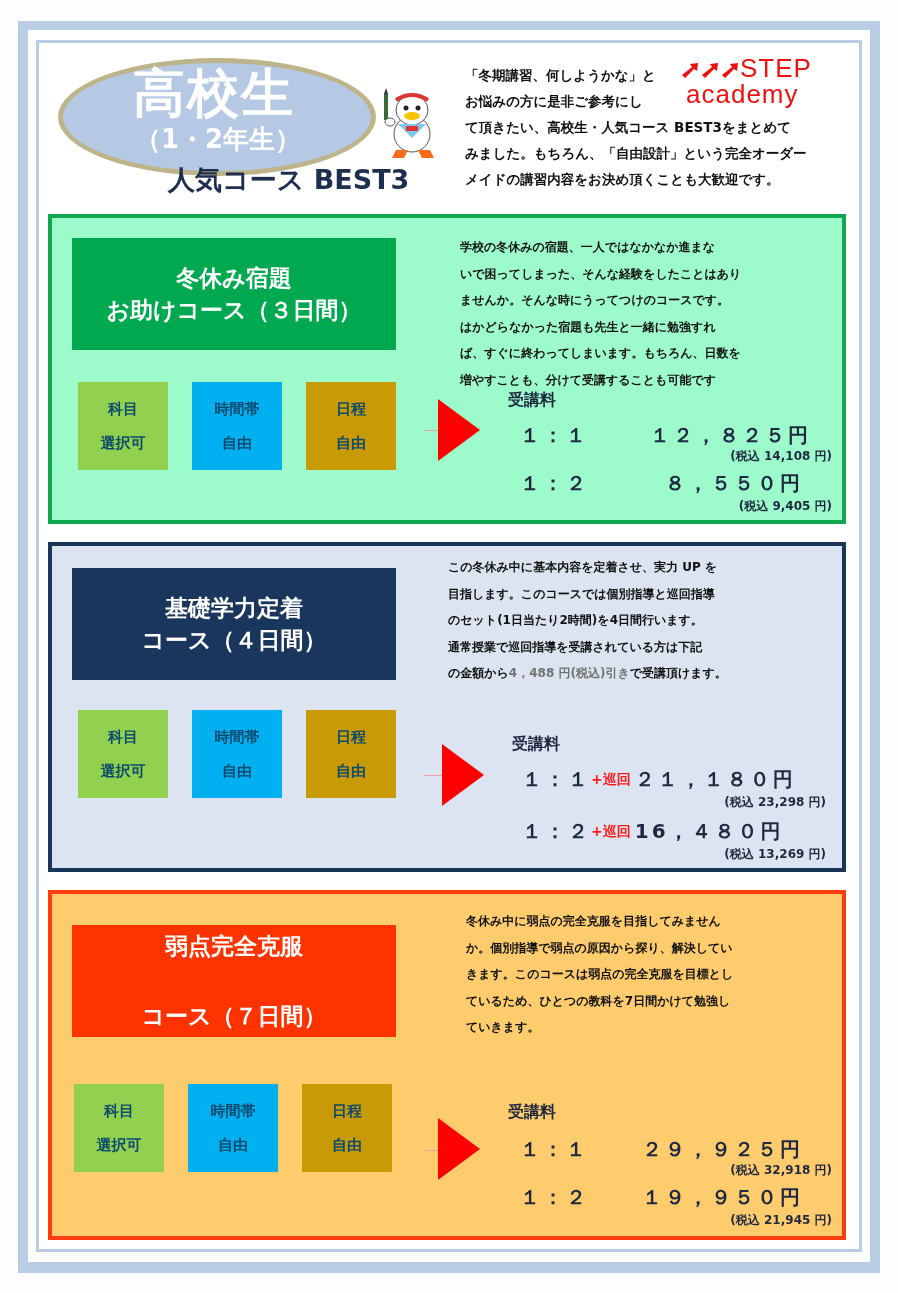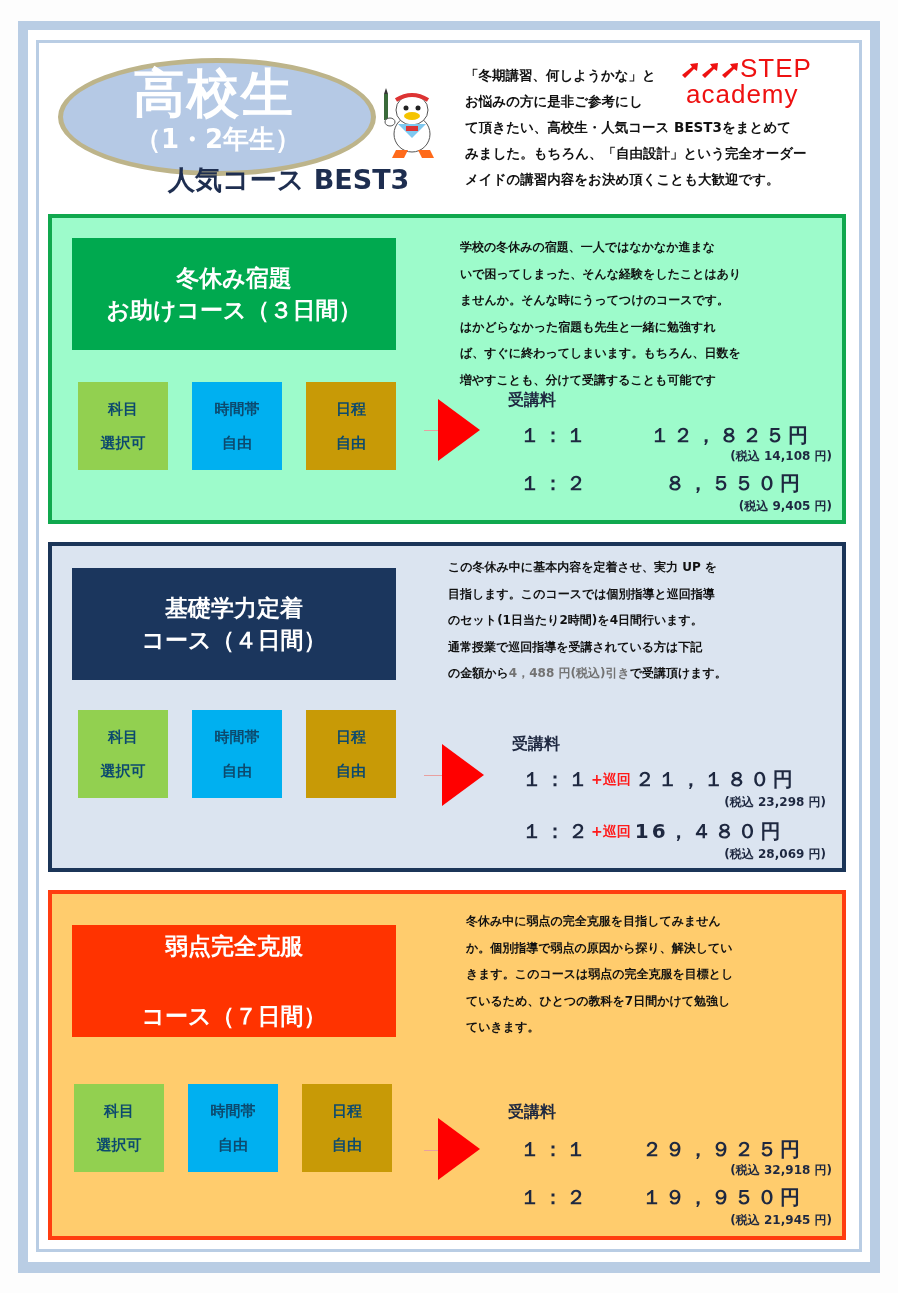--- a/index.html
+++ b/index.html
@@ -176,21 +176,21 @@
   </div>
 
   <div class="fee-label" style="left:460px; top:188px;">受講料</div>
   <div class="fee-row" style="left:470px; top:220px;">
     <span>１：１</span><span class="fee-plus">+巡回</span><span>２１，１８０円</span>
   </div>
   <div class="fee-tax" style="right:16px; top:248px;">(税込 23,298 円)</div>
   <div class="fee-row" style="left:470px; top:272px;">
     <span>１：２</span><span class="fee-plus">+巡回</span><span>16，４８０円</span>
   </div>
-  <div class="fee-tax" style="right:16px; top:300px;">(税込 28,069 円)</div>
+  <div class="fee-tax" style="right:16px; top:300px;">(税込 13,269 円)</div>
 </div>
 
 <div class="panel panel-3">
   <div class="course-title" style="top:31px; background:#ff3300;gap:38px;">
     <span>弱点完全克服</span>
     <span>コース（７日間）</span>
   </div>
   <div class="tags" style="top:190px; left:22px;">
     <div class="tag tag-green">
       <span>科目</span>

